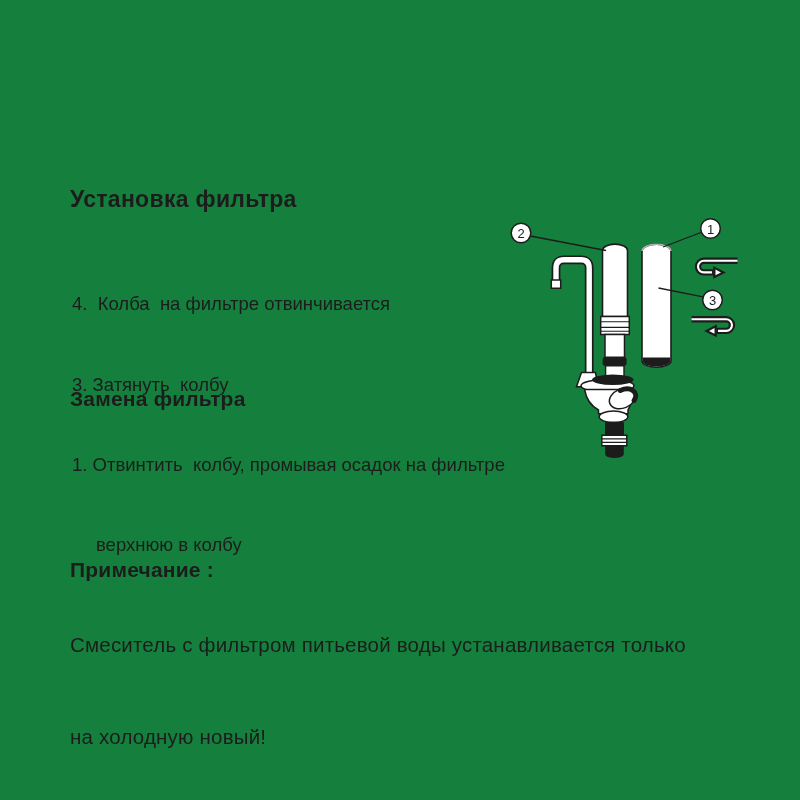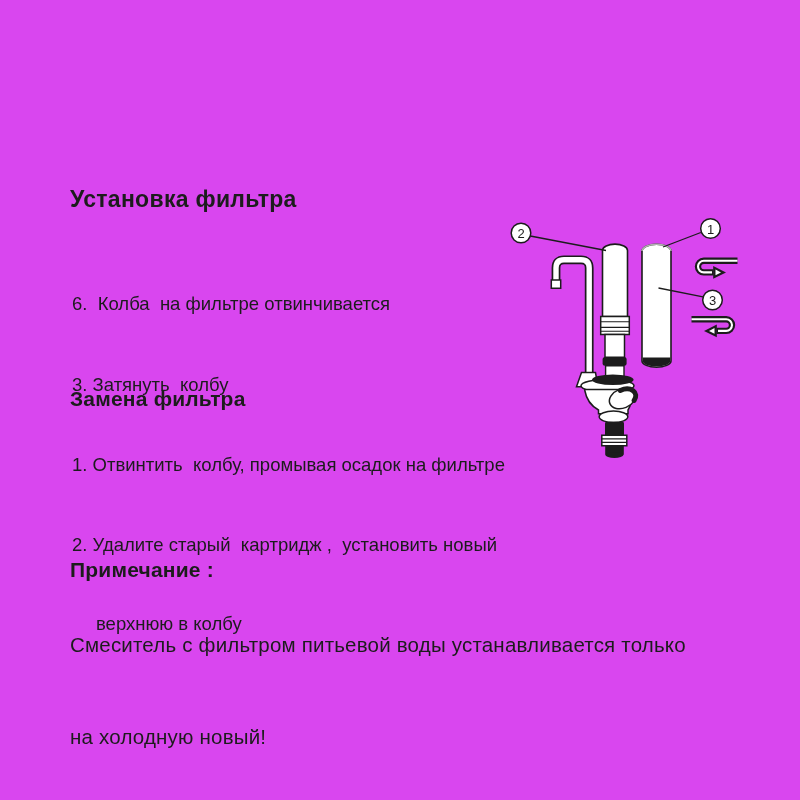--- a/index.html
+++ b/index.html
@@ -1,20 +1,20 @@
 <!DOCTYPE html>
 <html><head>
 <meta charset="utf-8">
 <style>
   html,body{margin:0;padding:0;}
   body{
     width:800px;height:800px;background:#ffffff;
     font-family:"Liberation Sans",sans-serif;color:#1c1c1c;
   }
-  .canvas{position:relative;width:800px;height:800px;background:#d946ef;overflow:hidden;}
+  .canvas{position:relative;width:800px;height:800px;background:#15803d;overflow:hidden;}
 
   .doc-title{
     position:absolute;left:70px;top:171px;
     font-size:23px;font-weight:bold;letter-spacing:.3px;white-space:pre;
   }
   .section-heading{
     position:absolute;left:70px;
     font-size:21px;font-weight:bold;letter-spacing:.2px;white-space:pre;
   }
   #replace-heading{top:370px;}
@@ -36,29 +36,28 @@
   }
 </style>
 </head>
 <body>
 
 <div class="canvas">
 
   <h1 class="doc-title">Установка фильтра</h1>
 
   <div class="steps" id="install-steps">
-    <div class="line">6.  Колба  на фильтре отвинчивается</div>
+    <div class="line">4.  Колба  на фильтре отвинчивается</div>
     <div class="line">3. Затянуть  колбу</div>
   </div>
 
   <h2 class="section-heading" id="replace-heading">Замена фильтра</h2>
 
   <div class="steps" id="replace-steps">
     <div class="line">1. Отвинтить  колбу, промывая осадок на фильтре</div>
-    <div class="line">2. Удалите старый  картридж ,  установить новый</div>
     <div class="line indent">верхнюю в колбу</div>
   </div>
 
   <h2 class="section-heading" id="note-heading">Примечание :</h2>
 
   <div class="note-text">
     <div>Смеситель с фильтром питьевой воды устанавливается только</div>
     <div>на холодную новый!</div>
   </div>
 

